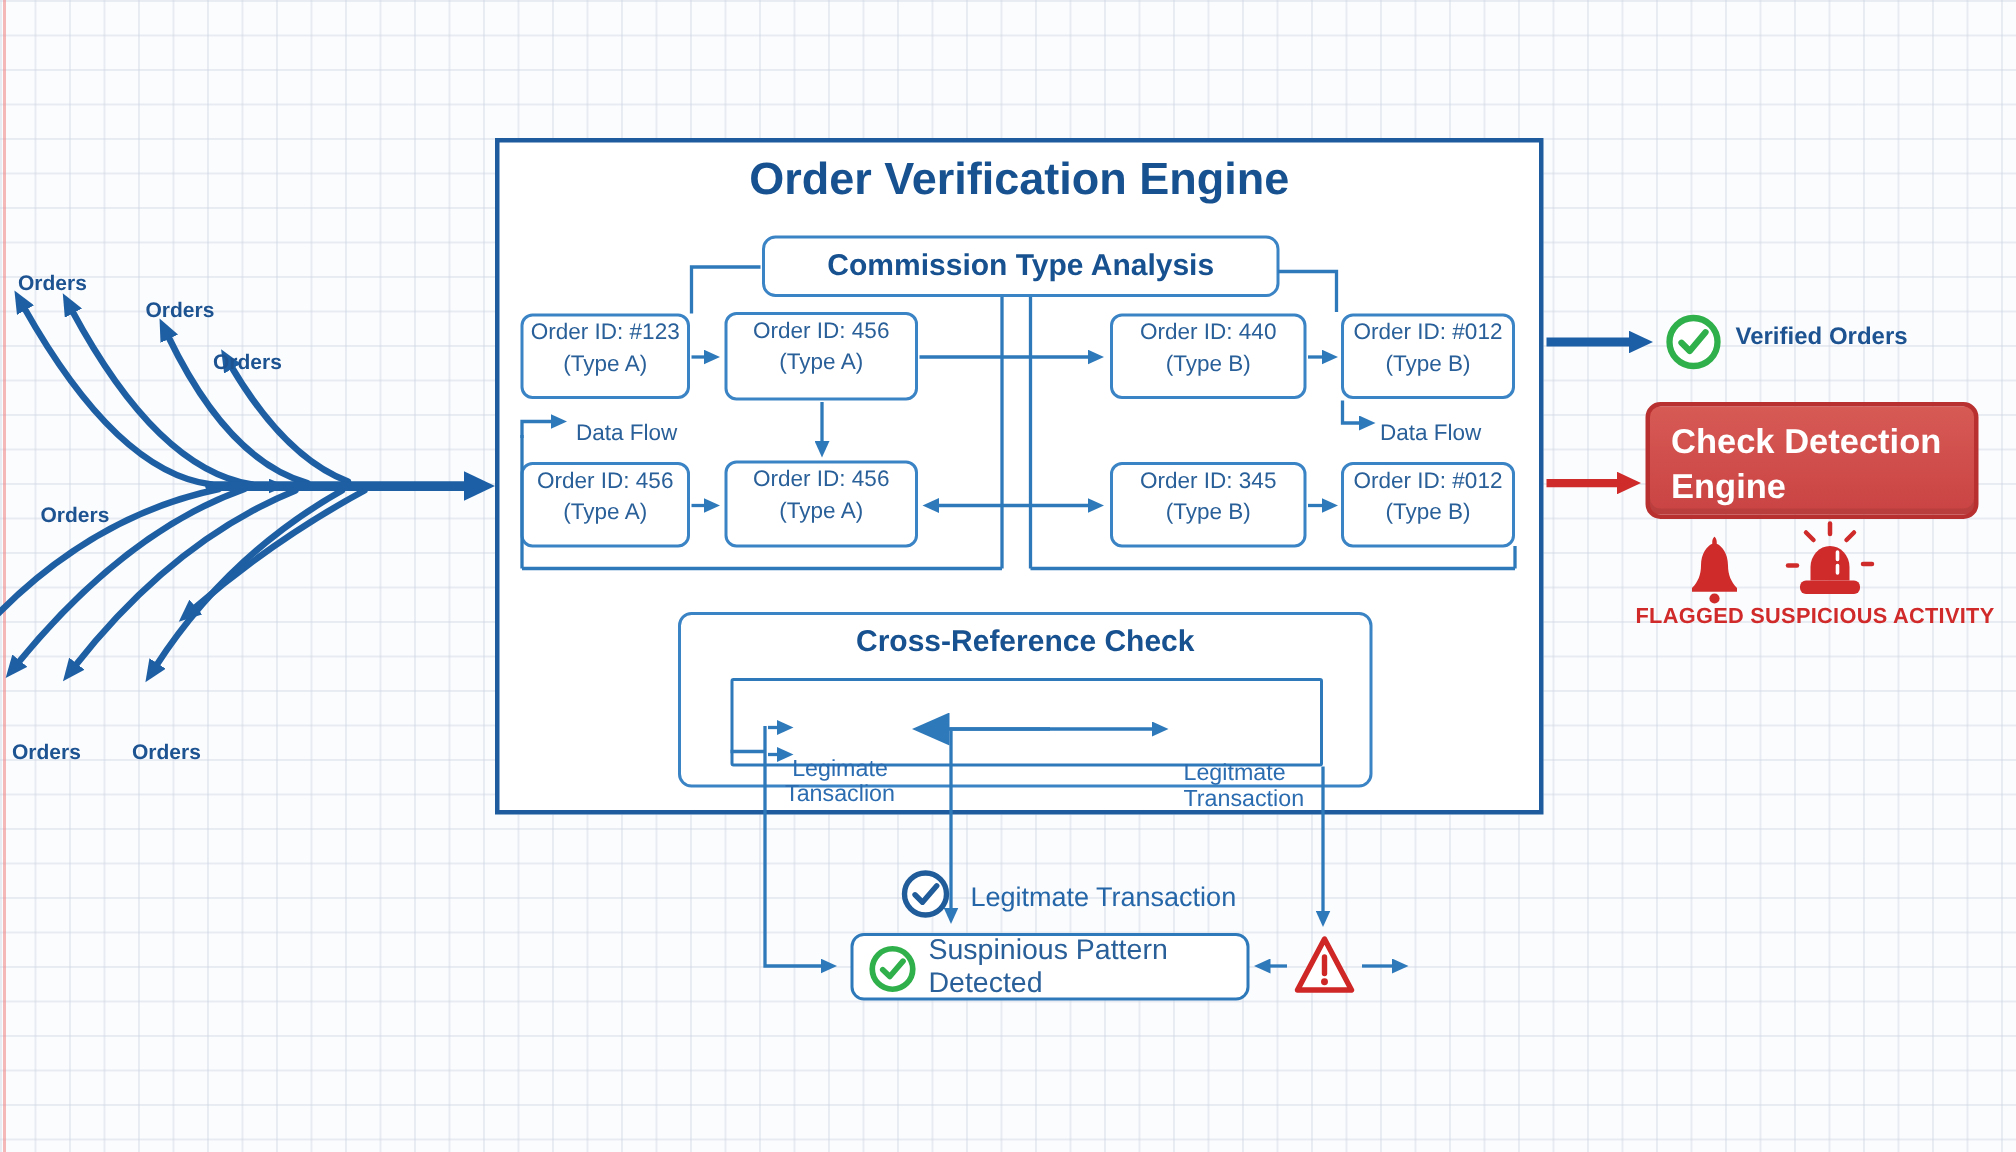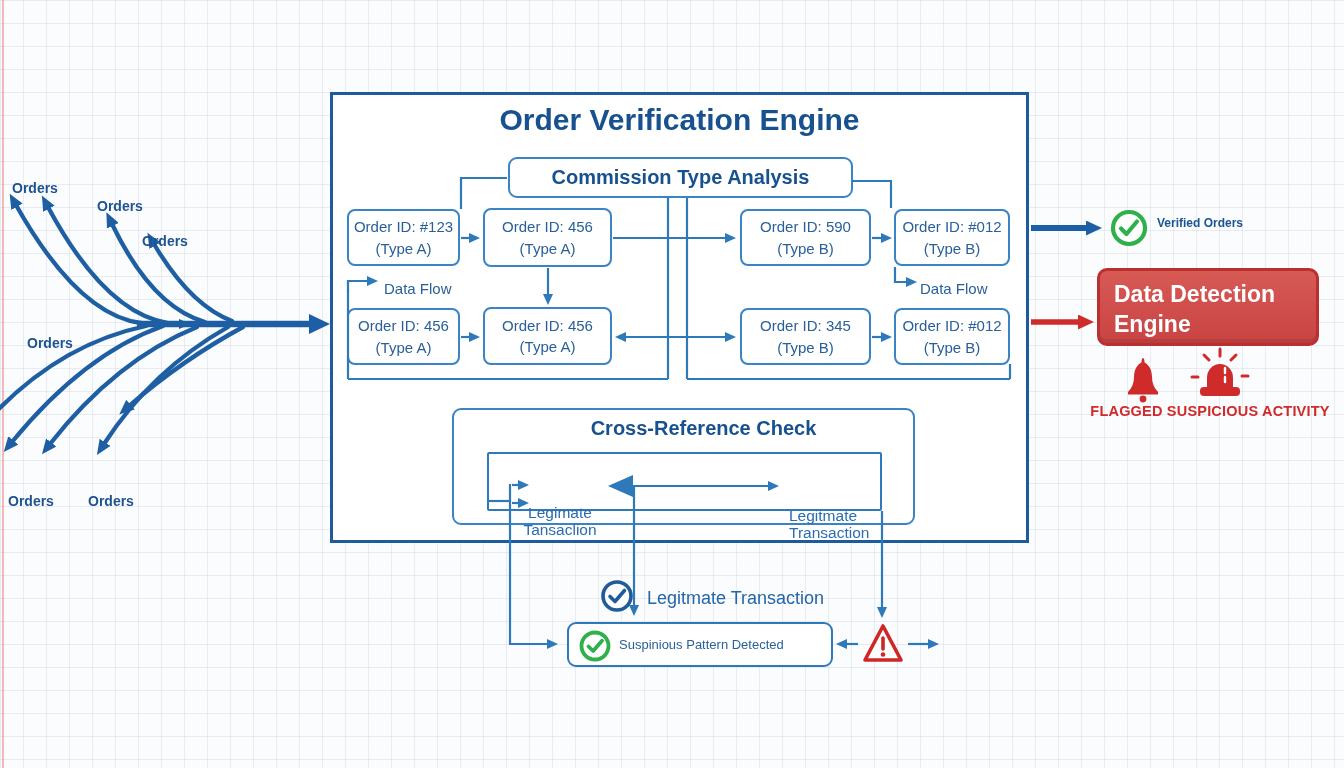--- a/index.html
+++ b/index.html
@@ -10,30 +10,30 @@
       linear-gradient(90deg, rgba(205,213,226,.42) 1px, transparent 1px),
       linear-gradient(rgba(205,213,226,.42) 1px, transparent 1px),
       #fbfcfe;
     background-size:23px 23px,23px 23px;
   }
   .abs{position:absolute;}
   #margin-line{left:2px;top:0;width:2px;height:768px;background:rgba(240,128,128,.55);z-index:1;}
   #main-box{left:330px;top:92px;width:699px;height:451px;background:#fff;border:3px solid #1d5a9e;box-sizing:border-box;z-index:2;}
   #engine-title{left:330px;top:103px;width:699px;text-align:center;font-size:30px;font-weight:bold;color:#17518f;z-index:5;}
   #commission-box{left:508px;top:157px;width:345px;height:41px;border:2.5px solid #3a83c4;border-radius:9px;background:#fff;box-sizing:border-box;display:flex;align-items:center;justify-content:center;font-size:20px;font-weight:bold;color:#17518f;z-index:3;}
-  .obox{position:absolute;border:2px solid #3a83c4;border-radius:8px;background:#fff;box-sizing:border-box;display:flex;flex-direction:column;align-items:center;justify-content:center;font-size:15px;color:#2a6099;line-height:1.42;z-index:3;text-align:center;}
+  .obox{position:absolute;border:2px solid #3a83c4;border-radius:8px;background:#fff;box-sizing:border-box;display:flex;flex-direction:column;align-items:center;font-size:15px;color:#2a6099;line-height:1.42;z-index:3;text-align:center;}
   .dataflow{font-size:15px;color:#2a6099;z-index:5;}
   #crc-box{left:452px;top:408px;width:463px;height:117px;border:2.5px solid #3a83c4;border-radius:9px;background:#fff;box-sizing:border-box;z-index:3;}
-  #crc-title{left:472px;top:417px;width:463px;text-align:center;font-size:20px;font-weight:bold;color:#17518f;z-index:5;}
+  #crc-title{left:452px;top:417px;width:463px;text-align:center;font-size:20px;font-weight:bold;color:#17518f;z-index:5;}
   #crc-inner{left:487px;top:452px;width:395px;height:59px;border:2px solid #2e79ba;border-radius:2px;background:#fff;box-sizing:border-box;z-index:3;}
   .crc-text{font-size:15.5px;color:#2b6cb0;line-height:17px;z-index:5;margin-top:27px;}
   #legit-label{left:647px;top:588px;font-size:18px;color:#2566a8;z-index:5;}
-  #suspicious-box{left:567px;top:622px;width:266px;height:45px;border:2.5px solid #2e79ba;border-radius:9px;background:#fff;box-sizing:border-box;display:flex;align-items:center;padding-left:50px;font-size:13px;color:#2a6099;z-index:3;}
+  #suspicious-box{left:567px;top:622px;width:266px;height:45px;border:2.5px solid #2e79ba;border-radius:9px;background:#fff;box-sizing:border-box;display:flex;align-items:center;padding-left:50px;font-size:19px;color:#2a6099;z-index:3;}
   #review-label{left:957px;top:616px;font-size:19px;font-weight:bold;color:#1d5391;line-height:25px;z-index:5;}
-  #verified-label{left:1157px;top:216px;font-size:12px;font-weight:bold;color:#1d5391;z-index:5;text-align:center;}
+  #verified-label{left:1157px;top:216px;font-size:16px;font-weight:bold;color:#1d5391;z-index:5;text-align:center;}
   #fraud-box{left:1097px;top:268px;width:222px;height:78px;box-sizing:border-box;border:3px solid #b93030;border-radius:10px;background:linear-gradient(#d75a55,#c94343);box-shadow:inset 0 -4px 0 rgba(0,0,0,.08);padding:8px 0 0 14px;font-size:23px;font-weight:bold;color:#fff;line-height:30px;z-index:3;}
   #flagged-label{left:1088px;top:403px;width:244px;text-align:center;font-size:14.5px;font-weight:bold;color:#d02a2a;letter-spacing:.2px;z-index:5;}
   .orders{position:absolute;font-size:14px;font-weight:bold;color:#1d5391;z-index:5;margin-top:20px;}
   svg.icon{position:absolute;z-index:6;}
   #overlay{position:absolute;left:0;top:0;width:1344px;height:768px;z-index:4;pointer-events:none;}
 </style>
 </head>
 <body>
 
 <div id="stage">
@@ -56,21 +56,21 @@
 
   <div class="obox" style="left:347px;top:209px;width:113px;height:57px">
     <span>Order ID: #123</span>
     <span>(Type A)</span>
   </div>
   <div class="obox" style="left:483px;top:208px;width:129px;height:59px">
     <span>Order ID: 456</span>
     <span>(Type A)</span>
   </div>
   <div class="obox" style="left:740px;top:209px;width:131px;height:57px">
-    <span>Order ID: 590</span>
+    <span>Order ID: 440</span>
     <span>(Type B)</span>
   </div>
   <div class="obox" style="left:894px;top:209px;width:116px;height:57px">
     <span>Order ID: #012</span>
     <span>(Type B)</span>
   </div>
 
   <div class="obox" style="left:347px;top:308px;width:113px;height:57px">
     <span>Order ID: 456</span>
     <span>(Type A)</span>
@@ -124,21 +124,21 @@
   </svg>
 
 
   <svg class="icon" style="left:1109px;top:208px" width="40" height="40" viewBox="0 0 40 40">
     <circle cx="20" cy="20" r="16" fill="#fff" stroke="#2fb04a" stroke-width="4.2"></circle>
     <path d="M12,20.5 L17.5,26 L28,13.5" fill="none" stroke="#2fb04a" stroke-width="4.2" stroke-linecap="round" stroke-linejoin="round"></path>
   </svg>
   <div id="verified-label" class="abs">Verified Orders</div>
 
   <div id="fraud-box" class="abs">
-    <span>Data Detection</span><br>
+    <span>Check Detection</span><br>
     <span>Engine</span>
   </div>
 
   <svg class="icon" style="left:1124px;top:352px" width="40" height="52" viewBox="0 0 40 52">
     <g transform="translate(19,26)">
       <path d="M-15,14 C-11,10 -9,5 -9,-1 C-9,-9 -5,-14 -1.5,-15.5 L-1.5,-16.5 C-1.5,-19.2 0,-20.2 0,-20.2 C0,-20.2 1.5,-19.2 1.5,-16.5 L1.5,-15.5 C5,-14 9,-9 9,-1 C9,5 11,10 15,14 L15,16.5 L-15,16.5 Z" fill="#cf2b2b"></path>
       <circle cx="0" cy="21" r="3.4" fill="#cf2b2b"></circle>
     </g>
   </svg>
 

